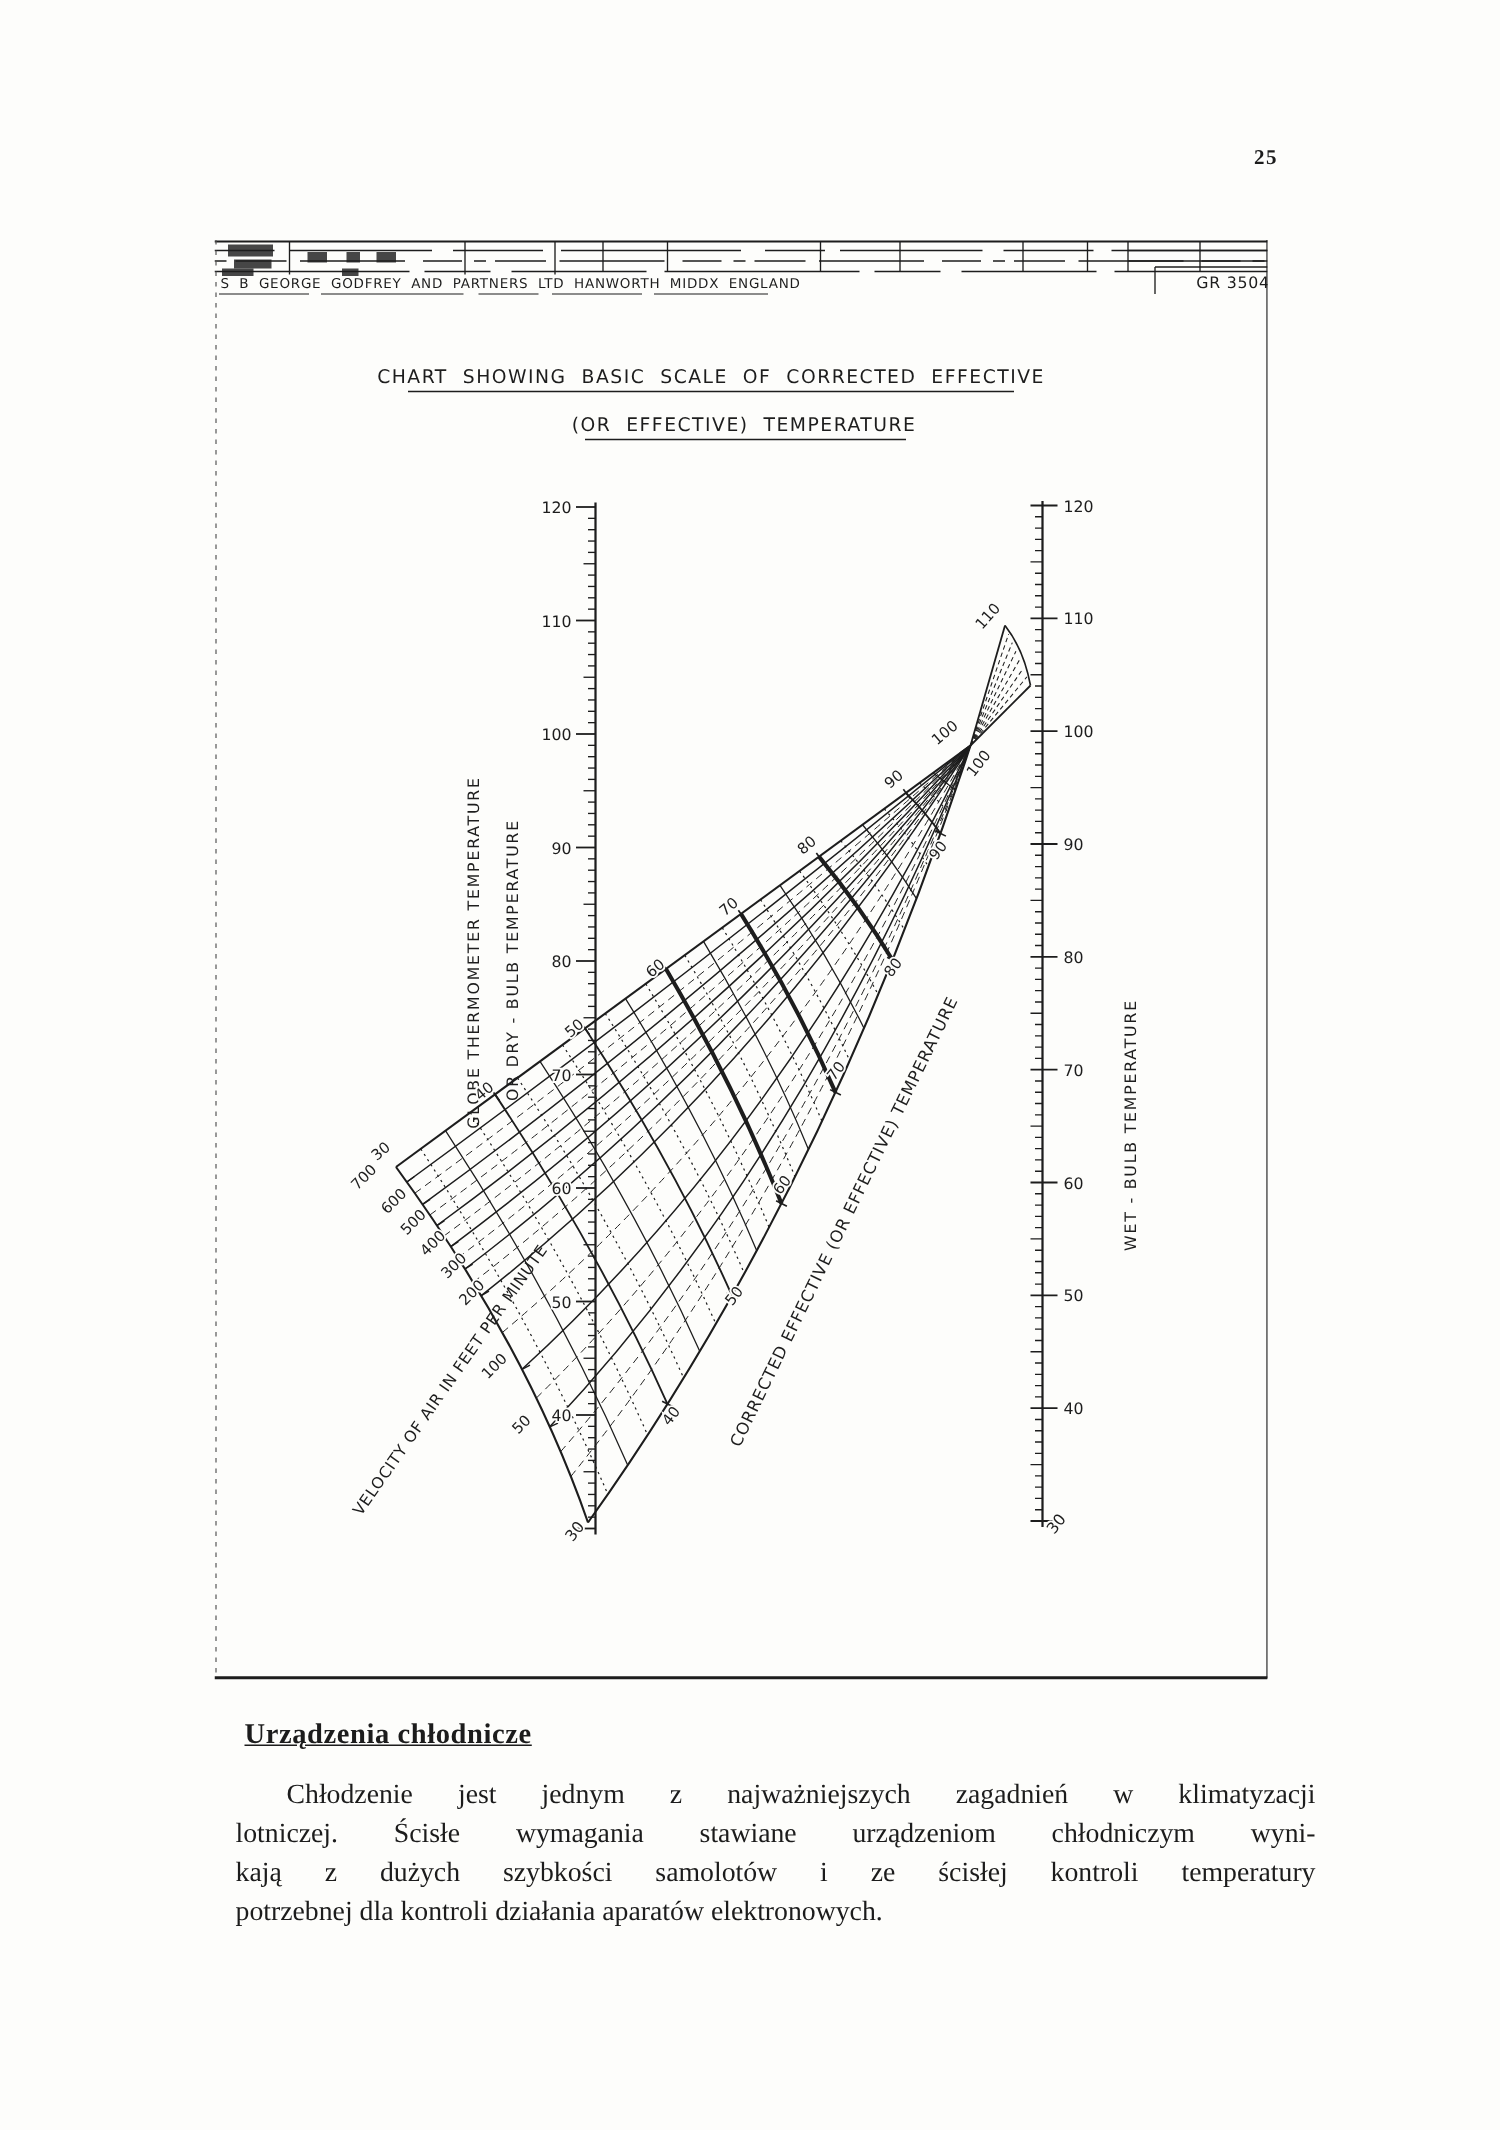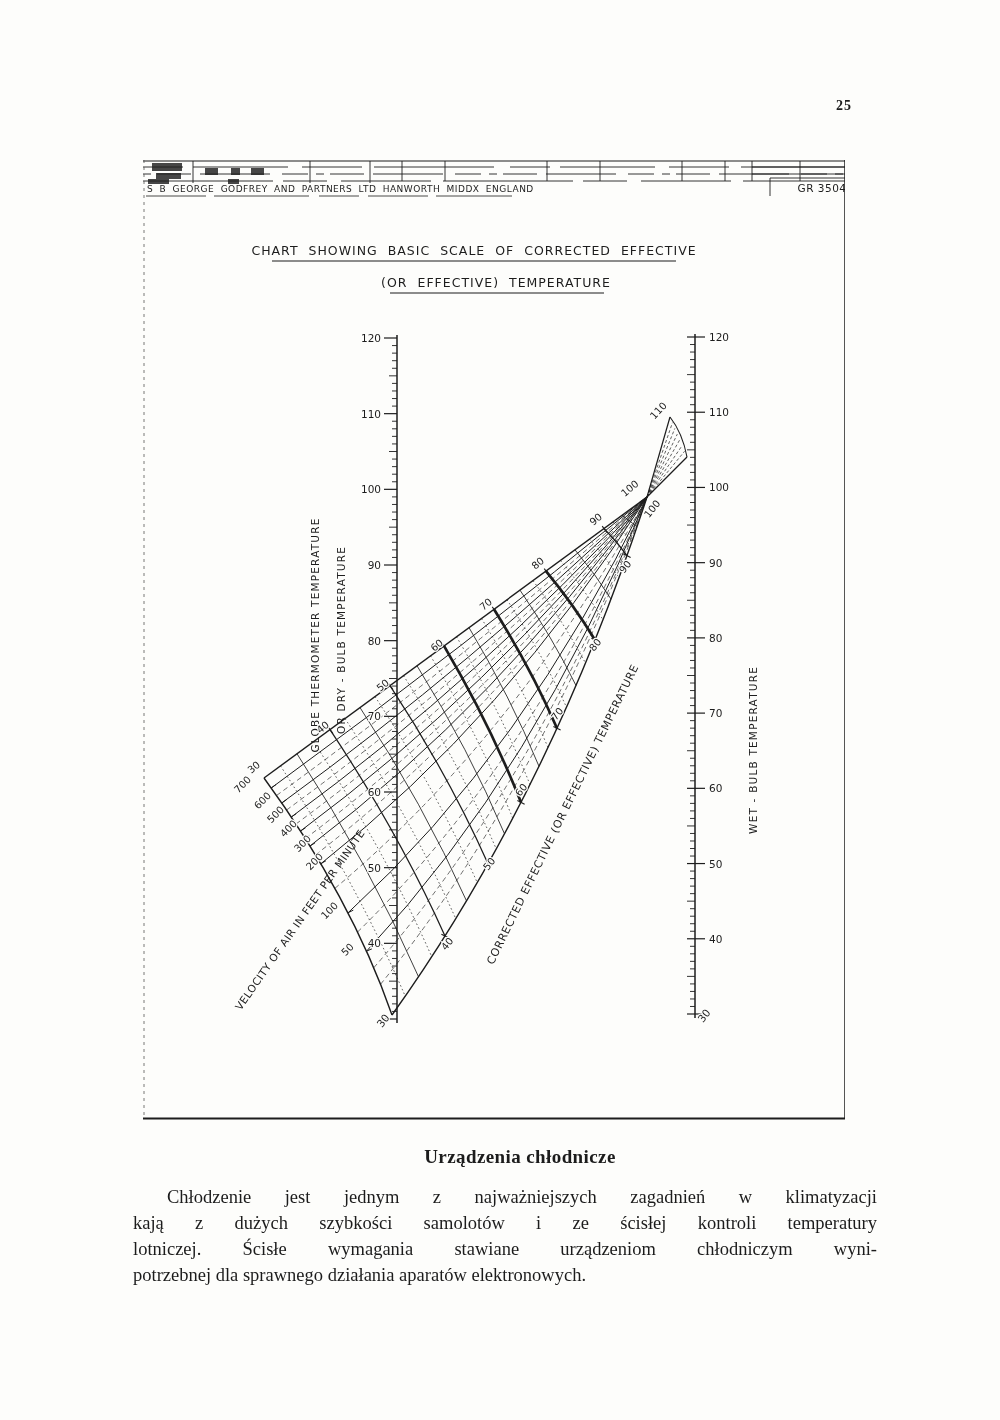--- a/index.html
+++ b/index.html
@@ -3,25 +3,25 @@
 <meta charset="utf-8">
 <style>
   html,body{margin:0;padding:0;}
   body{width:1000px;height:1420px;background:#fdfdfb;position:relative;
        font-family:"Liberation Serif", serif;color:#1c1c1c;overflow:hidden;}
   .page-number{position:absolute;left:836px;top:98px;width:60px;
        font-size:14px;font-weight:bold;letter-spacing:1px;}
   .figure{position:absolute;left:143px;top:160px;width:702px;height:847px;}
   .figure svg{display:block;}
   .section-heading{position:absolute;left:133px;top:1146px;width:744px;
-       text-align:center;text-indent:30px;font-size:19px;font-weight:bold;
-       letter-spacing:0.4px;}
+       text-indent:30px;font-size:19px;font-weight:bold;
+       letter-spacing:0.4px;text-decoration:underline;}
   .paragraph{position:absolute;left:133px;top:1184px;width:744px;
        font-size:18.5px;line-height:26px;}
-  .pline{text-align:justify;text-align-last:justify;white-space:normal;}
+  .pline{text-align:justify;text-align-last:justify;white-space:normal;margin-left:24px;}
   .pline.last{text-align:left;text-align-last:left;}
   .pline.indent{text-indent:34px;}
 </style>
 </head>
 <body>
 
 <div class="page-number">25</div>
 
 <div class="figure">
   <svg id="chart" width="702" height="960" viewBox="143 160 702 960" font-family="DejaVu Sans, sans-serif">
@@ -391,16 +391,16 @@
         <line x1="143" y1="1118.5" x2="845" y2="1118.5" stroke="#1d1d1d" stroke-width="2" stroke-linecap="butt"></line>
         <line x1="144" y1="160" x2="144" y2="1119" stroke="#555" stroke-width="0.8" stroke-linecap="butt" stroke-dasharray="3 4"></line>
       </g>
     </svg>
 </div>
 
 <div class="section-heading">Urządzenia chłodnicze</div>
 
 <div class="paragraph">
   <div class="pline indent">Chłodzenie jest jednym z najważniejszych zagadnień w klimatyzacji</div>
+  <div class="pline">lotniczej. Ścisłe wymagania stawiane urządzeniom chłodniczym wyni-</div>
   <div class="pline">kają z dużych szybkości samolotów i ze ścisłej kontroli temperatury</div>
-  <div class="pline">lotniczej. Ścisłe wymagania stawiane urządzeniom chłodniczym wyni-</div>
-  <div class="pline last">potrzebnej dla sprawnego działania aparatów elektronowych.</div>
+  <div class="pline last">potrzebnej dla kontroli działania aparatów elektronowych.</div>
 </div>
 
 </body></html>

